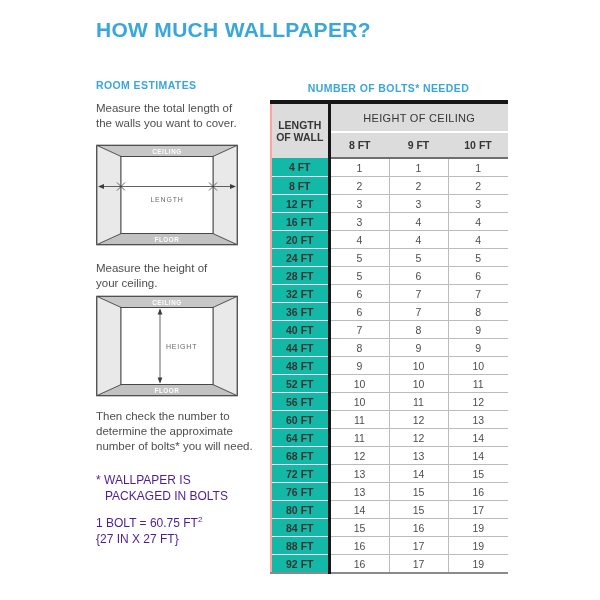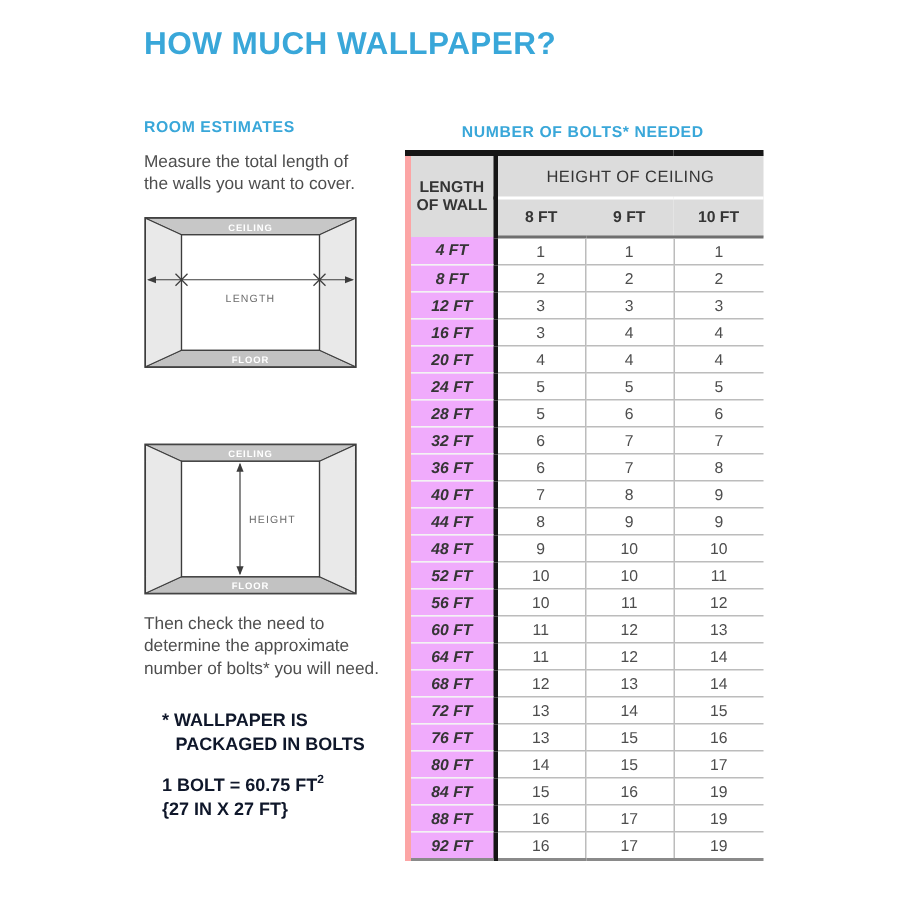--- a/index.html
+++ b/index.html
@@ -8,53 +8,53 @@
     font-family:"Liberation Sans","DejaVu Sans",sans-serif; overflow:hidden;
   }
   .page-title {
     position:absolute; left:96px; top:18px;
     font-size:21px; font-weight:bold; letter-spacing:0.3px;
   }
   .section-title {
     position:absolute; font-size:10.5px; font-weight:bold; letter-spacing:0.4px;
   }
   .para { position:absolute; font-size:11.5px; line-height:15px; color:#4e4e4e; }
-  .note { position:absolute; font-size:12px; line-height:16px; font-weight:bold; color:#0f172a;margin-left:12px; }
+  .note { position:absolute; font-size:12px; line-height:16px; font-weight:normal; color:#4c1d95; }
   .note .indent { padding-left:9px;text-align:right; }
   .room-diagram { position:absolute; width:142px; height:104px; }
   .room-diagram svg { width:100%; height:100%; display:block; }
   .room-label { font-size:6.3px; font-weight:bold; fill:#ffffff; letter-spacing:0.6px; }
   .measure-label { font-size:7px; fill:#6b6b6b; letter-spacing:0.8px; }
 
   
   .table-wrap { position:absolute; left:270px; top:100px; width:237px; }
   table.bolts {
     border-collapse:collapse; table-layout:fixed; width:237px;
-    border-top:4px solid #161616; border-left:4px solid #fca5a5;
+    border-top:4px solid #161616; border-left:2px solid #fca5a5;
   }
   table.bolts th, table.bolts td {
     padding:0; text-align:center; vertical-align:middle;
   }
   th.corner {
     width:58px; background:#dcdcdc; color:#353535;
     font-size:10.5px; line-height:12.5px; font-weight:bold;
     border-right:3px solid #161616;
   }
   th.group {
     background:#dcdcdc; color:#353535; font-size:11px; font-weight:normal;
     height:27px; border-bottom:2px solid #ffffff; letter-spacing:0.3px;
   }
   tr.subhead th {
     background:#dcdcdc; color:#353535; font-size:10.5px; font-weight:bold;
     height:24px; border-bottom:2px solid #6f6f6f;
   }
   tbody td { height:17px; font-size:10.5px; }
   tbody td.wall-cell {
-    background:#f0abfc; color:#353535; font-weight:bold;
-    border-right:3px solid #161616; border-bottom:1px solid #f3f3f3;font-style:italic;
+    background:#14b8a6; color:#353535; font-weight:bold;
+    border-right:3px solid #161616; border-bottom:1px solid #f3f3f3;
   }
   tbody td.val-cell {
     color:#4d4d4d; border-bottom:1px solid #bcbcbc; border-right:1px solid #bcbcbc;
   }
   tbody td.val-cell:last-child { border-right:none; }
   tbody tr:last-child td { border-bottom:2px solid #8a8a8a; }
 </style>
 </head>
 <body>
 
@@ -85,20 +85,24 @@
           <line x1="21" y1="46" x2="29" y2="38"></line>
         <line x1="113" y1="38" x2="121" y2="46"></line>
           <line x1="113" y1="46" x2="121" y2="38"></line>
       </g>
       <polygon points="2,42 8,39.6 8,44.4" fill="#3c3c3c"></polygon>
       <polygon points="140,42 134,39.6 134,44.4" fill="#3c3c3c"></polygon>
       <text class="measure-label" x="71" y="57" text-anchor="middle">LENGTH</text>
     </svg>
   </div>
 
+  <div class="para" style="left:96px; top:261px;">
+    <div>Measure the height of</div>
+    <div>your ceiling.</div>
+  </div>
 
   <div class="room-diagram" style="left:96px; top:294px;">
     <svg viewBox="0 0 142 101">
       <rect x="1" y="1" width="140" height="99" fill="#ffffff" stroke="#3c3c3c" stroke-width="1.6"></rect>
       <polygon points="1,1 141,1 117,12 25,12" fill="#c7c7c7" stroke="#3c3c3c" stroke-width="0.7"></polygon>
       <polygon points="1,100 141,100 117,89 25,89" fill="#c2c2c2" stroke="#3c3c3c" stroke-width="0.7"></polygon>
       <polygon points="1,1 25,12 25,89 1,100" fill="#e9e9e9" stroke="#3c3c3c" stroke-width="0.7"></polygon>
       <polygon points="141,1 117,12 117,89 141,100" fill="#e9e9e9" stroke="#3c3c3c" stroke-width="0.7"></polygon>
       <rect x="25" y="12" width="92" height="77" fill="#ffffff" stroke="#3c3c3c" stroke-width="0.9"></rect>
       <text class="room-label" x="71" y="9.3" text-anchor="middle">CEILING</text>
@@ -106,21 +110,21 @@
       <g stroke="#3c3c3c" stroke-width="0.8">
         <line x1="64" y1="14" x2="64" y2="87"></line>
       </g>
       <polygon points="64,13 61.6,19 66.4,19" fill="#3c3c3c"></polygon>
       <polygon points="64,88 61.6,82 66.4,82" fill="#3c3c3c"></polygon>
       <text class="measure-label" x="70" y="53" text-anchor="start">HEIGHT</text>
     </svg>
   </div>
 
   <div class="para" style="left:96px; top:409px;">
-    <div>Then check the need to</div>
+    <div>Then check the number to</div>
     <div>determine the approximate</div>
     <div>number of bolts* you will need.</div>
   </div>
 
   <div class="note" style="left:96px; top:472px;">
     <div>* WALLPAPER IS</div>
     <div class="indent">PACKAGED IN BOLTS</div>
   </div>
 
   <div class="note" style="left:96px; top:512px;">

